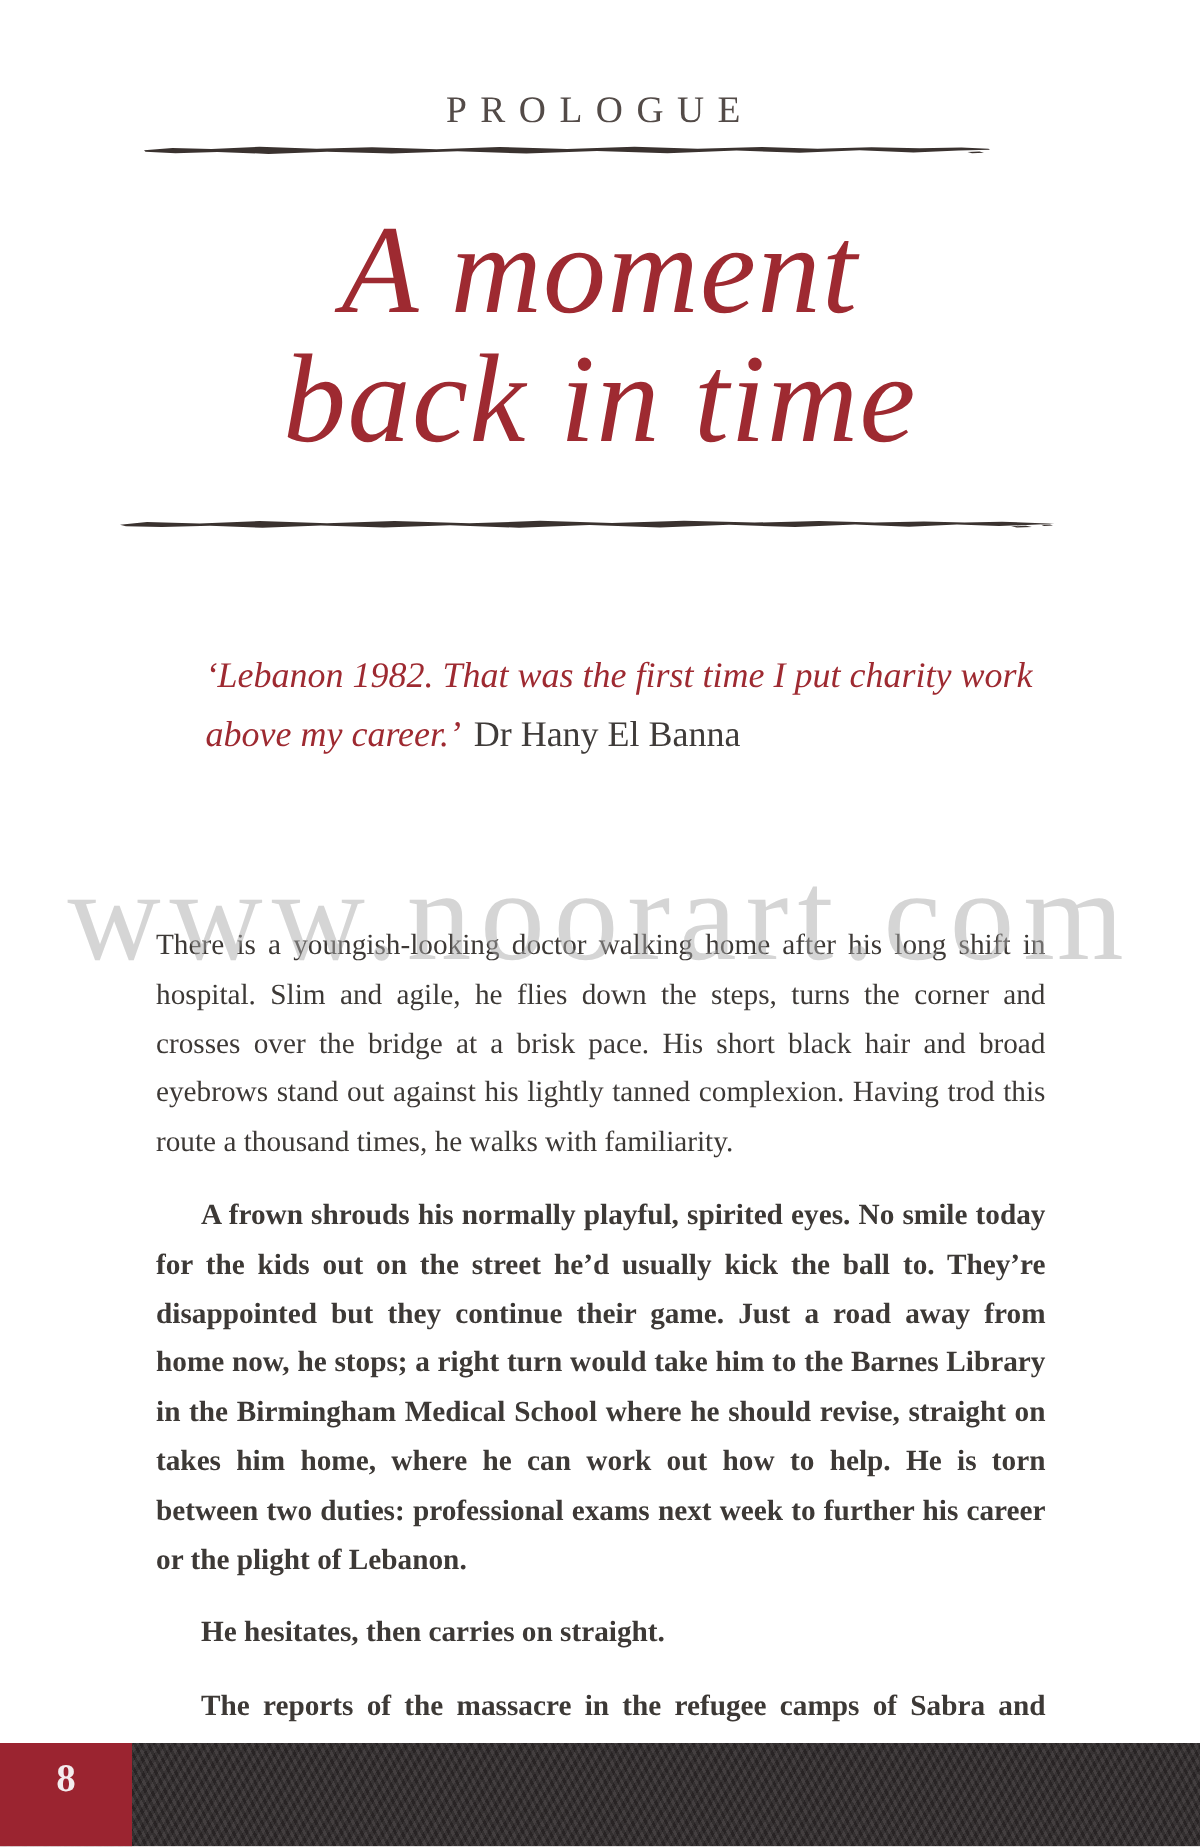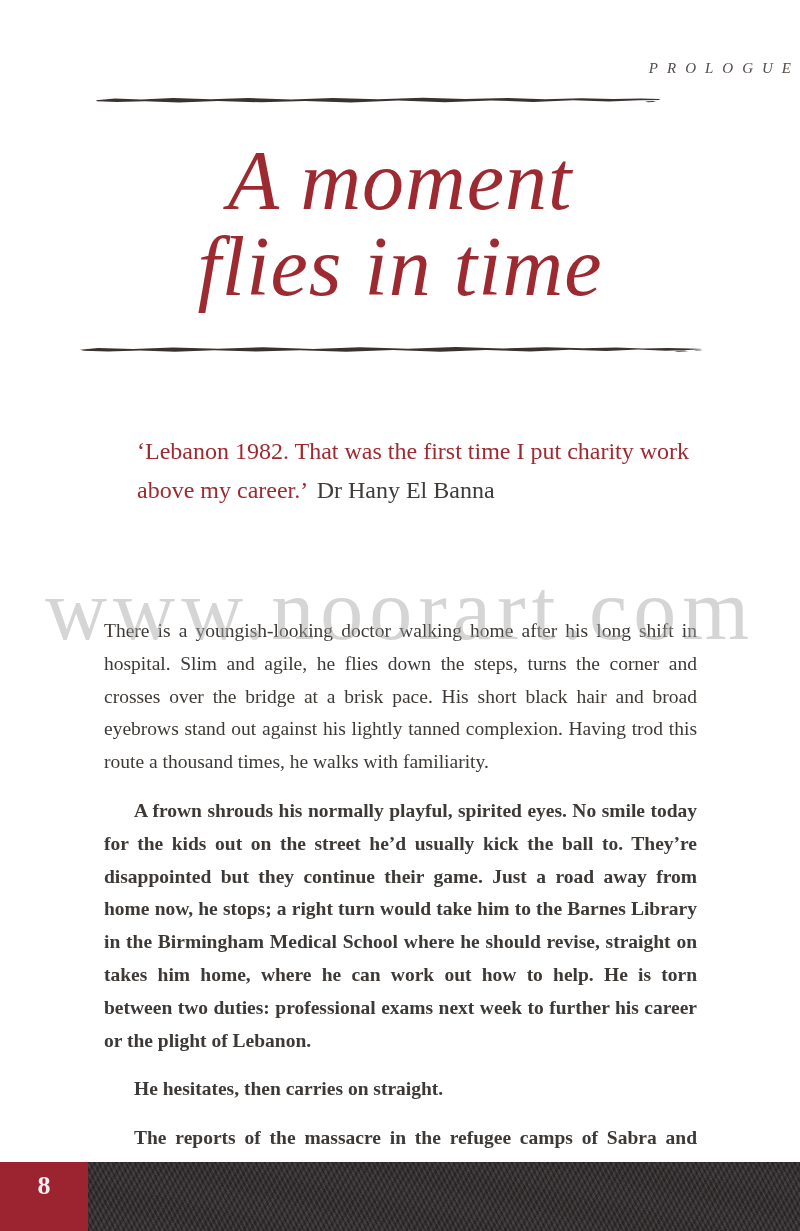--- a/index.html
+++ b/index.html
@@ -6,40 +6,40 @@
     --accent-red:#9e2a31; --footer-red:#9b2430; --footer-dark:#322d2e;
     --body-text:#3d3936; --muted-head:#534b48; --ink-stroke:#3a322f;
     --watermark-gray:#a9a9a9; --page-number:#f3edee;
   }
   *{margin:0;padding:0;box-sizing:border-box;}
   html,body{background:#ffffff;}
   body{font-family:"Liberation Serif","DejaVu Serif",serif;}
   .page{position:relative;width:800px;height:1231px;background:#fff;overflow:hidden;}
 
   .running-head{
-    position:absolute;top:60px;left:0;width:100%;text-align:right;
-    font-size:15px;letter-spacing:9px;color:var(--muted-head);font-style:italic;
+    position:absolute;top:60px;left:0;width:100%;text-align:center;
+    font-size:25px;letter-spacing:9px;color:var(--muted-head);
   }
 
   .brush-rule{position:absolute;display:block;}
   .brush-rule.top{left:93px;top:92px;width:570px;height:14px;}
   .brush-rule.bottom{left:78px;top:341px;width:628px;height:15px;}
   .brush-rule path{fill:var(--ink-stroke);}
 
   .chapter-title{
     position:absolute;top:138px;left:0;width:100%;text-align:center;
     font-style:italic;font-weight:normal;font-size:84px;line-height:86px;
     color:var(--accent-red);letter-spacing:1px;
   }
 
   .pull-quote{
     position:absolute;left:137px;top:432px;width:560px;
     font-size:24px;line-height:39px;color:var(--accent-red);
   }
-  .pull-quote .q-italic{}
+  .pull-quote .q-italic{font-style:italic;}
   .pull-quote .q-attrib{color:#3f3b39;margin-left:0.35em;margin-top:48px;}
 
   .section-heading{
     position:absolute;left:88px;top:559px;width:640px;
     font-style:italic;font-weight:normal;font-size:27.5px;line-height:34px;
     color:var(--accent-red);
   }
 
   .body-text{
     position:absolute;left:88px;top:599px;width:625px;
@@ -79,21 +79,21 @@
 
   <div class="running-head">PROLOGUE</div>
 
   <svg class="brush-rule top" viewBox="0 0 570 14" preserveAspectRatio="none" aria-hidden="true">
     <path d="M3 8.2 L22 6.6 L48 7.4 L80 5.9 L118 7.2 L155 6.1 L198 7.5 L240 6.0 L285 7.3 L330 5.8 L372 7.1 L415 6.0 L452 7.2 L488 6.2 L520 6.9 L548 6.4 L566 7.1 L567 7.9 L546 8.3 L516 9.6 L480 8.2 L440 9.9 L398 8.4 L352 10.2 L305 8.6 L258 10.4 L212 8.9 L168 10.3 L125 9.1 L86 10.6 L52 9.3 L24 10.1 L4 9.2 Z"></path>
     <path d="M552 9.4 L560 9.0 L563 9.8 L555 10.2 Z"></path>
   </svg>
 
   <h1 class="chapter-title">
     <span>A moment</span><br>
-    <span>flies in time</span>
+    <span>back in time</span>
   </h1>
 
   <svg class="brush-rule bottom" viewBox="0 0 628 15" preserveAspectRatio="none" aria-hidden="true">
     <path d="M2 8.8 L20 7.0 L55 8.0 L95 6.4 L140 7.8 L185 6.3 L235 7.9 L282 6.2 L330 7.7 L378 6.1 L425 7.4 L468 6.3 L505 7.3 L538 6.6 L565 7.4 L590 6.9 L612 7.6 L625 8.1 L610 8.9 L588 9.7 L560 8.6 L528 10.1 L492 8.7 L452 10.4 L408 8.9 L362 10.7 L315 9.0 L268 10.8 L222 9.2 L178 10.6 L136 9.3 L97 10.8 L62 9.5 L30 10.4 L6 9.8 Z"></path>
     <path d="M596 9.9 L606 9.5 L610 10.3 L600 10.7 Z M616 8.9 L622 8.7 L624 9.3 L618 9.6 Z"></path>
   </svg>
 
   <div class="pull-quote">
     <span class="q-italic">‘Lebanon 1982. That was the first time I put charity work above my career.’</span><span class="q-attrib">Dr Hany El Banna</span>
   </div>

